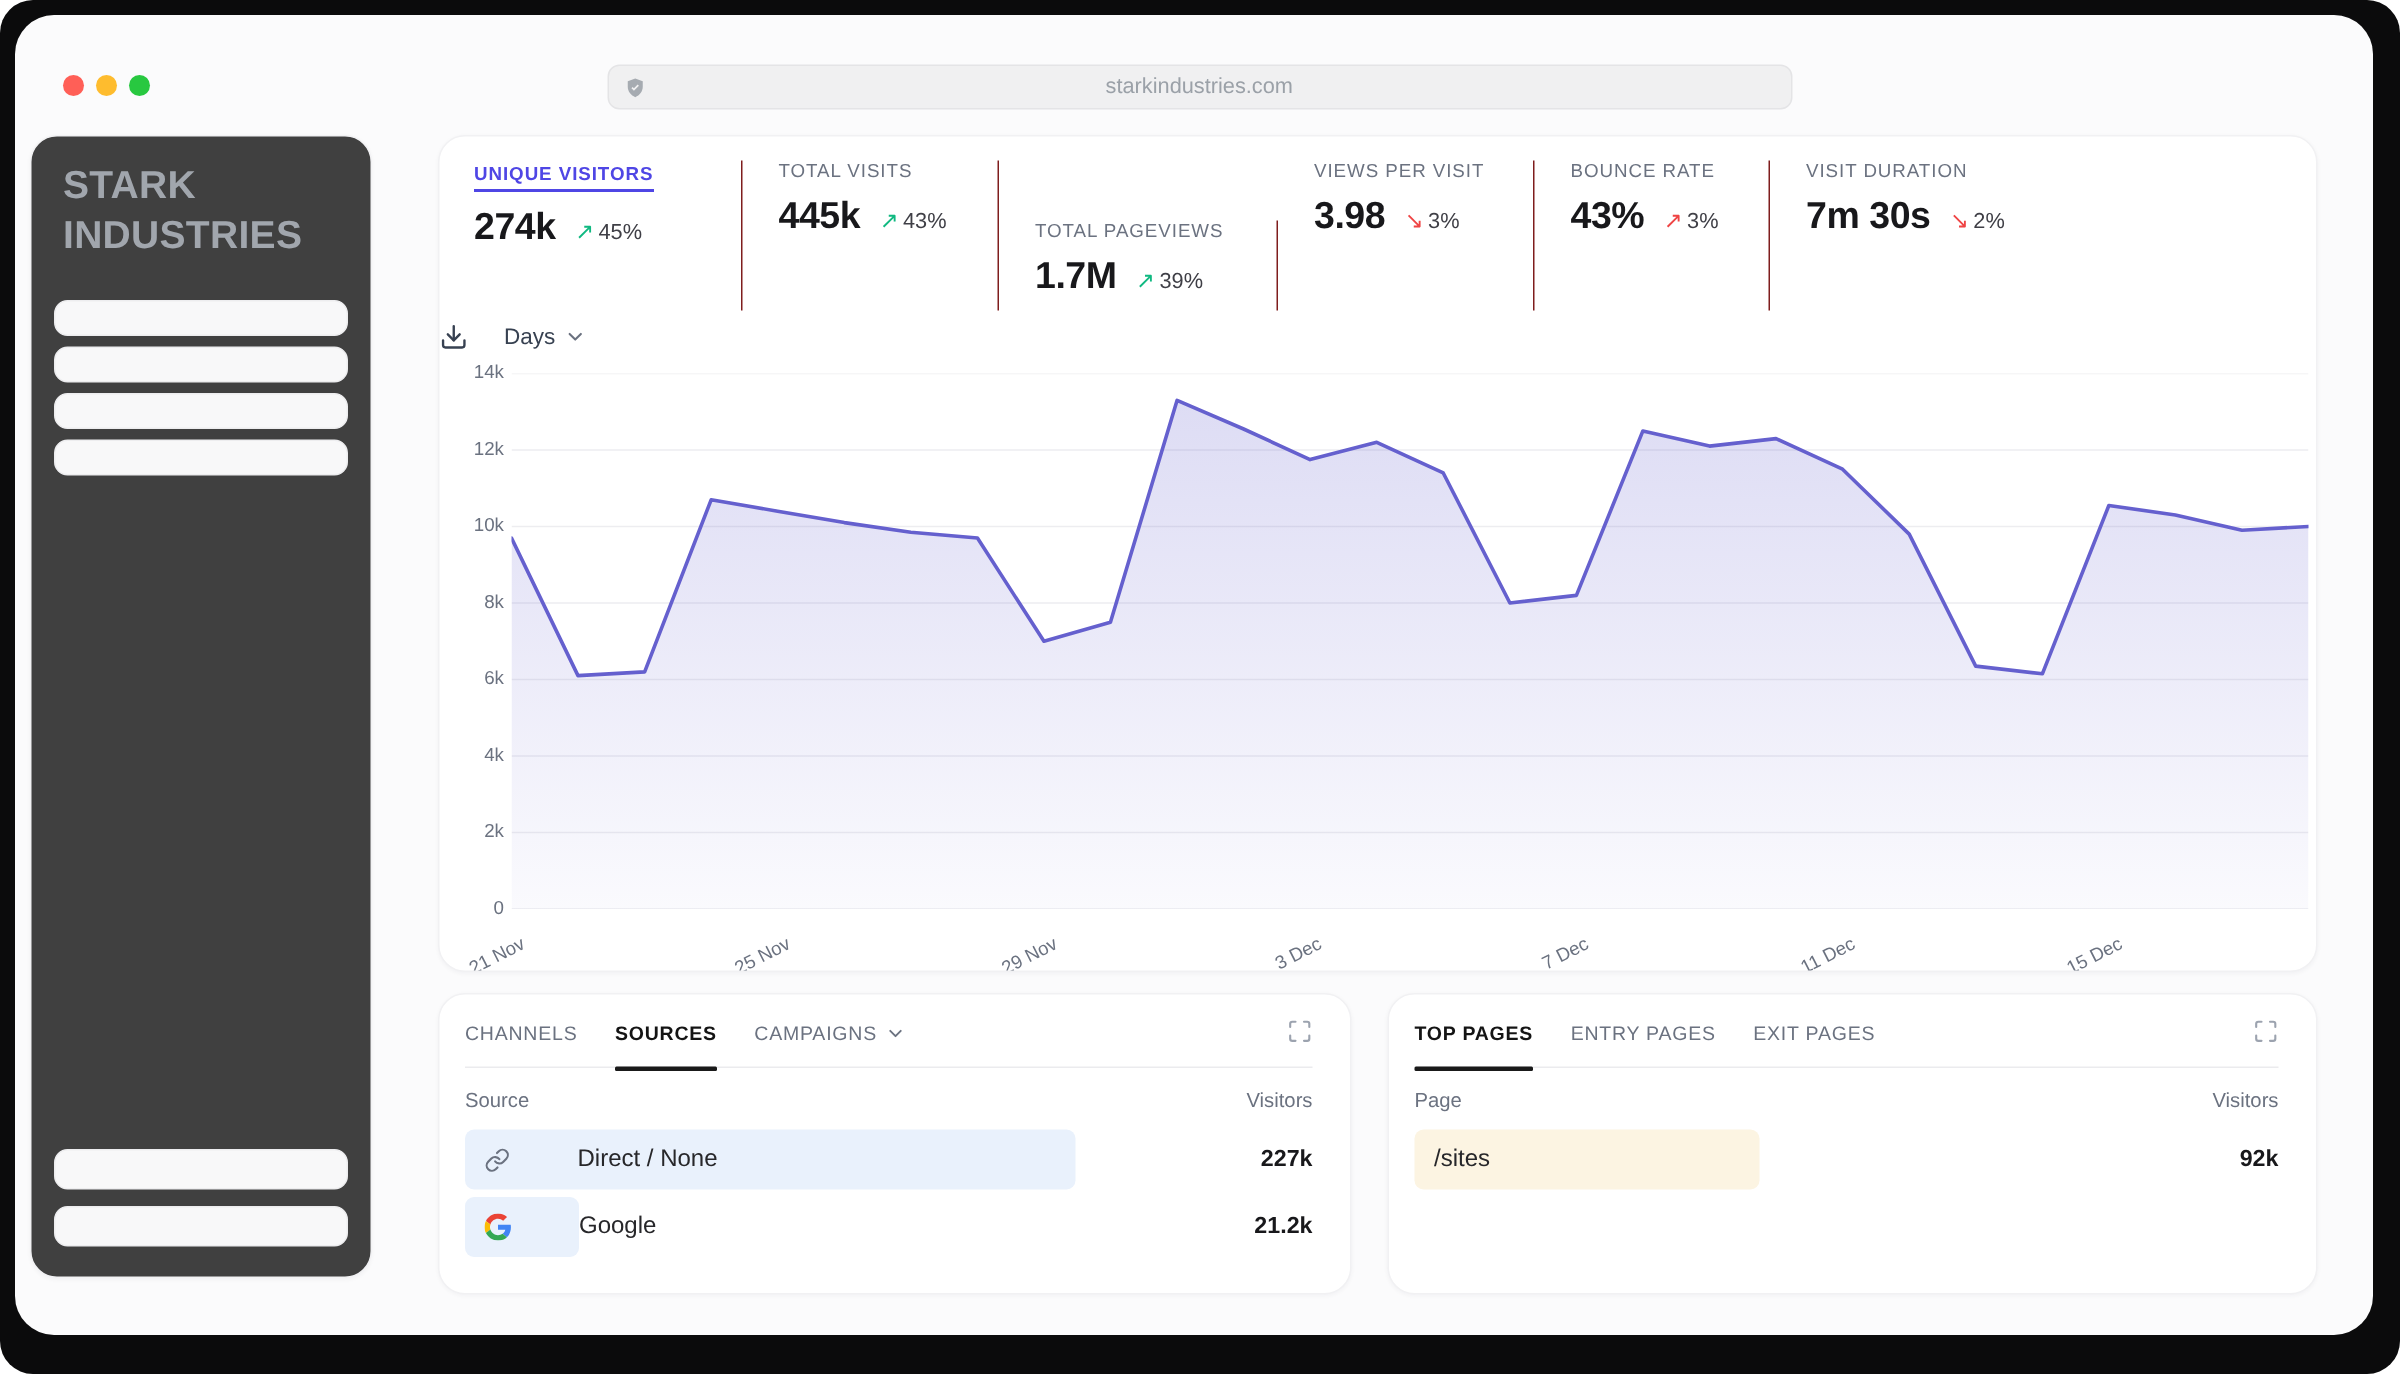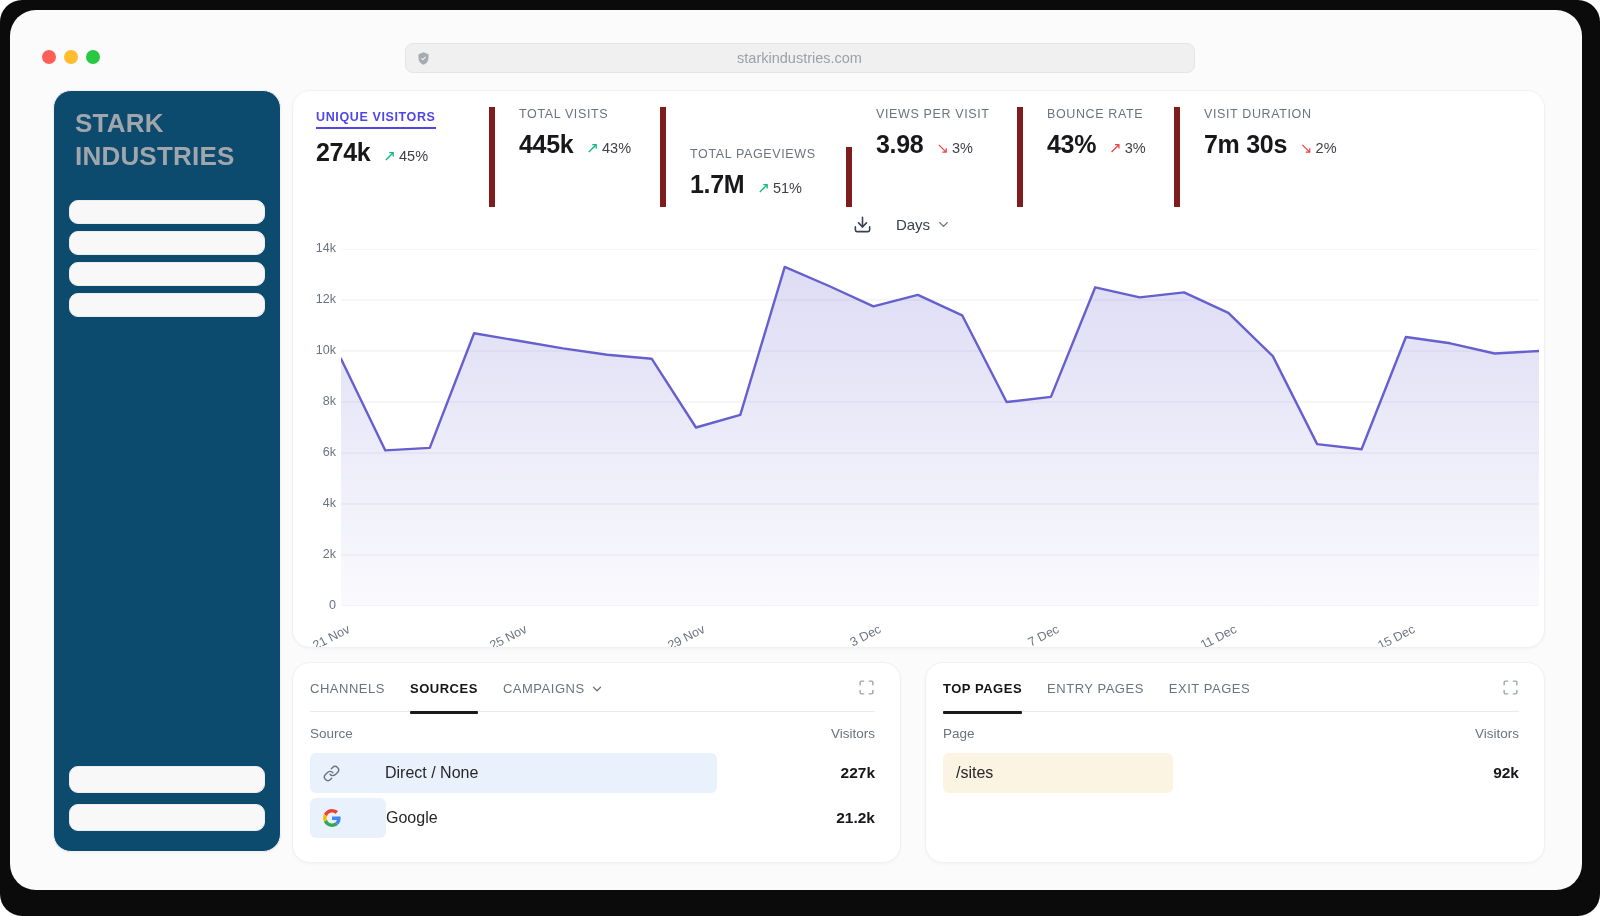--- a/index.html
+++ b/index.html
@@ -9,46 +9,46 @@
   .window { position:absolute; left:10px; top:10px; width:1572px; height:880px; background:#fbfbfc; border-radius:26px; overflow:hidden; }
 
   
   .traffic { position:absolute; top:40px; left:32px; display:flex; gap:8px; }
   .traffic span { width:14px; height:14px; border-radius:50%; display:block; }
   .urlbar { position:absolute; left:395px; top:33px; width:790px; height:30px; background:#f0f0f1; border:1px solid #e4e4e6; border-radius:8px; display:flex; align-items:center; padding:0 10px; }
   .urlbar .shield { flex:0 0 auto; display:flex; }
   .urlbar .url { flex:1; text-align:center; color:#9ba1a8; font-size:14.5px; padding-right:16px; }
 
   
-  .sidebar { position:absolute; left:43px; top:80px; width:228px; height:762px; background:#0c4a6e; border-radius:18px; border:1px solid #f2f2f4; box-shadow:0 1px 3px rgba(16,24,40,.04); display:flex; flex-direction:column; padding:16px 15px 20px 15px; }
+  .sidebar { position:absolute; left:10px; top:80px; width:228px; height:762px; background:#404040; border-radius:18px; border:1px solid #f2f2f4; box-shadow:0 1px 3px rgba(16,24,40,.04); display:flex; flex-direction:column; padding:16px 15px 20px 15px; }
   .brand { color:#a1a6ad; font-size:26px; font-weight:700; line-height:1.28; letter-spacing:.2px; padding-left:6px; margin-bottom:26px; }
   .skel { height:24px; border-radius:9px; background:#f8f8f9; border:1px solid #ededef; margin-bottom:7px; }
   .skel-bottom { margin-top:auto; }
   .skel-bottom .skel { height:27px; margin-bottom:11px; }
   .skel-bottom .skel:last-child { margin-bottom:0; }
 
   
   .card { background:#fff; border-radius:18px; border:1px solid #f1f1f3; box-shadow:0 1px 3px rgba(16,24,40,.04); position:absolute; overflow:hidden; }
   .chart-card { left:282px; top:80px; width:1253px; height:558px; }
 
   .stats { display:flex; padding:16px 24px 0 23px; }
-  .stat { min-height:60px; padding-left:24px; border-right:6px solid #7f1d1d; }
+  .stat { min-height:60px; padding-left:24px; border-right:1px solid #7f1d1d; }
   .stat:first-child { padding-left:0; }
   .stat:last-child { border-right:none; }
   .stat:nth-child(1){ width:179px; } .stat:nth-child(2){ width:171px; }
   .stat:nth-child(3){ width:186px;margin-top:40px; } .stat:nth-child(4){ width:171px; }
   .stat:nth-child(5){ width:157px; } .stat:nth-child(6){ width:auto; padding-right:28px; }
   .stat .lbl { font-size:12.5px; letter-spacing:.05em; color:#6b7280; font-weight:500; white-space:nowrap; }
   .stat.active .lbl { color:#4f46e5; font-weight:700; border-bottom:2px solid #4f46e5; padding-bottom:3px; display:inline-block; }
   .stat .vrow { margin-top:9px; display:flex; align-items:baseline; gap:13px; }
   .stat .val { font-size:25px; font-weight:700; color:#18181b; letter-spacing:-.3px; white-space:nowrap; }
   .stat .trend { font-size:14.5px; color:#3f3f46; white-space:nowrap; }
   .stat .arrow { font-size:15px; margin-right:3px; }
 
-  .chart-toolbar { display:flex; justify-content:center; align-items:center; gap:24px; height:30px; padding-right:33px; margin-top:2px; }
+  .chart-toolbar { display:flex; justify-content:flex-start; align-items:center; gap:24px; height:30px; padding-right:33px; margin-top:2px; }
   .dl-btn, .interval { display:flex; align-items:center; cursor:default; }
   .interval { gap:6px; font-size:15px; color:#374151; }
 
   .chart-zone { display:flex; padding:0 5px 0 12px; margin-top:10px; }
   .yaxis { width:31px; position:relative; height:357px; flex:0 0 auto; }
   .yaxis span { position:absolute; right:0; font-size:12.5px; color:#6b7280; }
   .plotcol { flex:1; margin-left:5px; }
   .plot { position:relative; height:357px; }
   .plot svg { position:absolute; inset:0; width:100%; height:100%; display:block; }
   .xlabels { position:relative; height:58px; }
@@ -121,21 +121,21 @@
             <div class="lbl">TOTAL VISITS</div>
             <div class="vrow">
               <span class="val">445k</span>
               <span class="trend"><span class="arrow" style="color: rgb(16, 185, 129);">↗</span><span class="delta">43%</span></span>
             </div>
           </div>
           <div class="stat">
             <div class="lbl">TOTAL PAGEVIEWS</div>
             <div class="vrow">
               <span class="val">1.7M</span>
-              <span class="trend"><span class="arrow" style="color: rgb(16, 185, 129);">↗</span><span class="delta">51%</span></span>
+              <span class="trend"><span class="arrow" style="color: rgb(16, 185, 129);">↗</span><span class="delta">39%</span></span>
             </div>
           </div>
           <div class="stat">
             <div class="lbl">VIEWS PER VISIT</div>
             <div class="vrow">
               <span class="val">3.98</span>
               <span class="trend"><span class="arrow" style="color: rgb(239, 68, 68);">↘</span><span class="delta">3%</span></span>
             </div>
           </div>
           <div class="stat">

